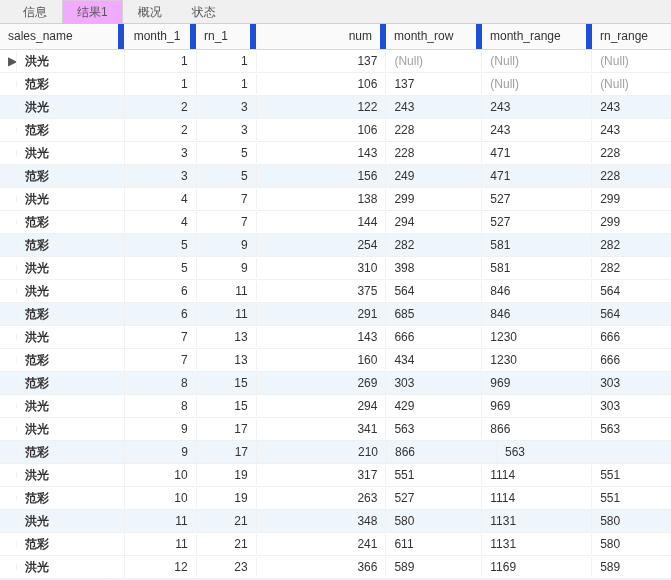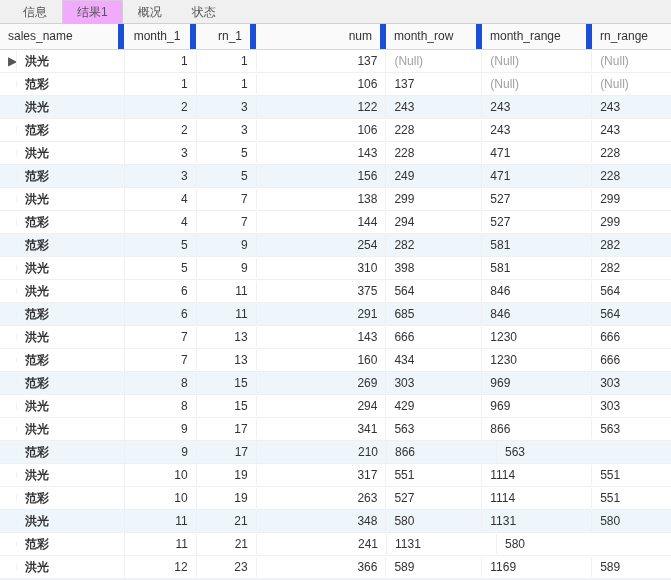--- a/index.html
+++ b/index.html
@@ -33,21 +33,21 @@
     <div class="tab">信息</div>
     <div class="tab active">结果1</div>
     <div class="tab">概况</div>
     <div class="tab">状态</div>
   </div>
 
   <div class="grid">
     <div class="header-row">
       <div class="header-cell hdr-sales">sales_name</div>
       <div class="header-cell c-month1" style="text-align:center">month_1</div>
-      <div class="header-cell c-rn1" style="text-align:right">rn_1</div>
+      <div class="header-cell c-rn1" style="text-align:left">rn_1</div>
       <div class="header-cell c-num" style="text-align:right">num</div>
       <div class="header-cell c-mrow">month_row</div>
       <div class="header-cell c-mrange">month_range</div>
       <div class="header-cell c-rnrange">rn_range</div>
     </div>
     <div id="rows">
         <div class="row">
           <div class="cell c-marker">▶</div>
           <div class="cell c-sales">洪光</div>
           <div class="cell c-month1">1</div>
@@ -255,20 +255,21 @@
           <div class="cell c-mrow">580</div>
           <div class="cell c-mrange">1131</div>
           <div class="cell c-rnrange">580</div>
         </div>
         <div class="row">
           <div class="cell c-marker"></div>
           <div class="cell c-sales">范彩</div>
           <div class="cell c-month1">11</div>
           <div class="cell c-rn1">21</div>
           <div class="cell c-num">241</div>
+          <div class="cell c-mrow">611</div>
           <div class="cell c-mrange">1131</div>
           <div class="cell c-rnrange">580</div>
         </div>
         <div class="row">
           <div class="cell c-marker"></div>
           <div class="cell c-sales">洪光</div>
           <div class="cell c-month1">12</div>
           <div class="cell c-rn1">23</div>
           <div class="cell c-num">366</div>
           <div class="cell c-mrow">589</div>

